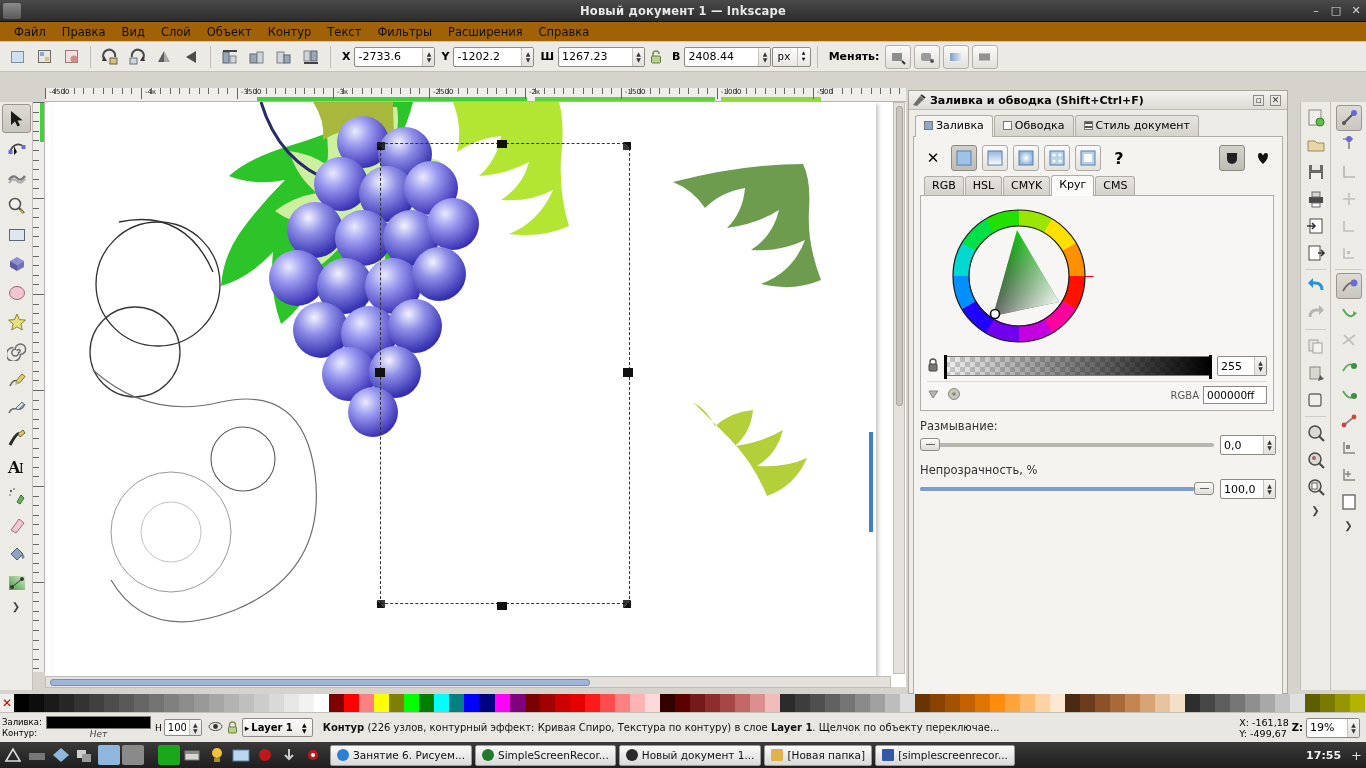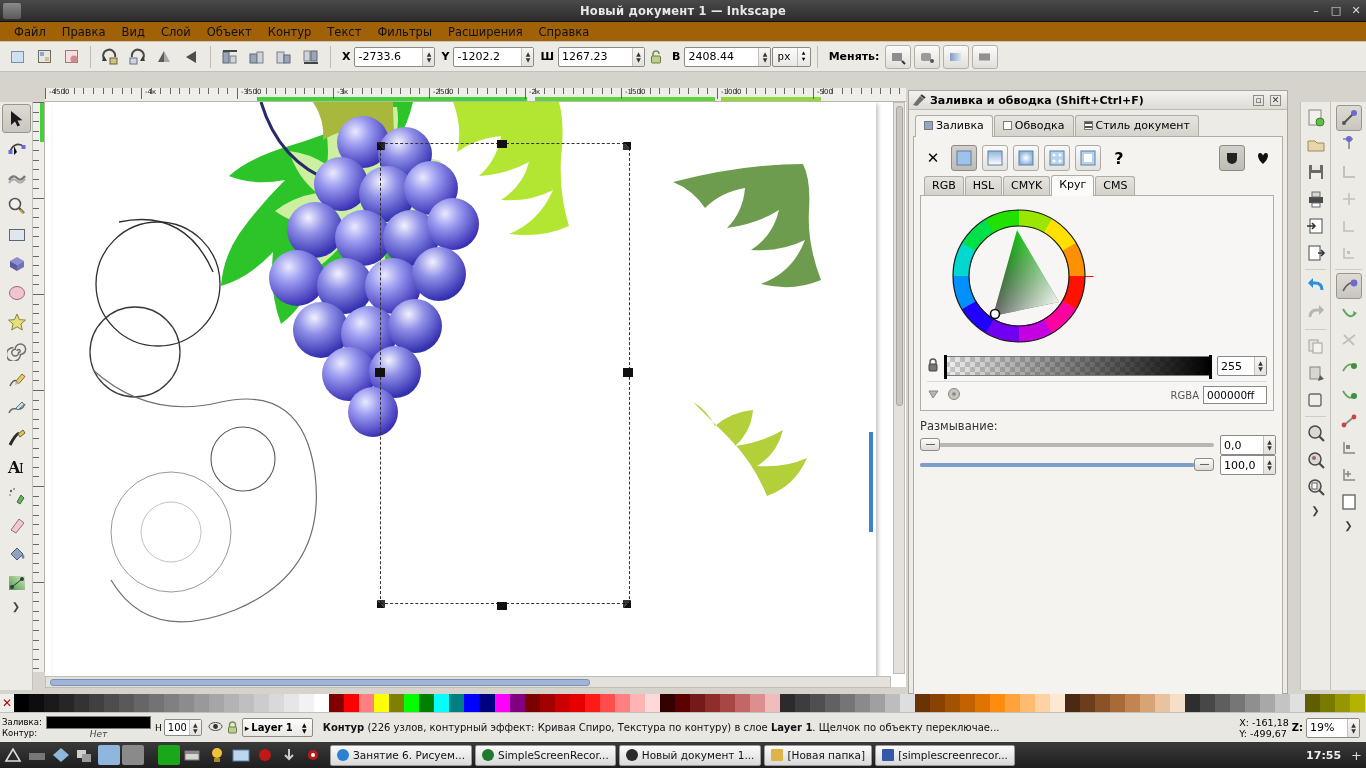--- a/index.html
+++ b/index.html
@@ -956,20 +956,21 @@
         </div>
         <div class="spin">
           <input size="4" style="width: 42px;" value="0,0">
           <div class="arrows">
               <i>▲</i>
               <i>▼</i>
             </div>
         </div>
       </div>
 
+      <div class="seclbl">Непрозрачность, %</div>
       <div class="sliderrow">
         <div class="track">
           <div class="fill" style="width:calc(100% - 20px)"></div>
           <div class="knob" style="right:0px"></div>
         </div>
         <div class="spin">
           <input size="5" style="width: 42px;" value="100,0">
           <div class="arrows">
               <i>▲</i>
               <i>▼</i>

